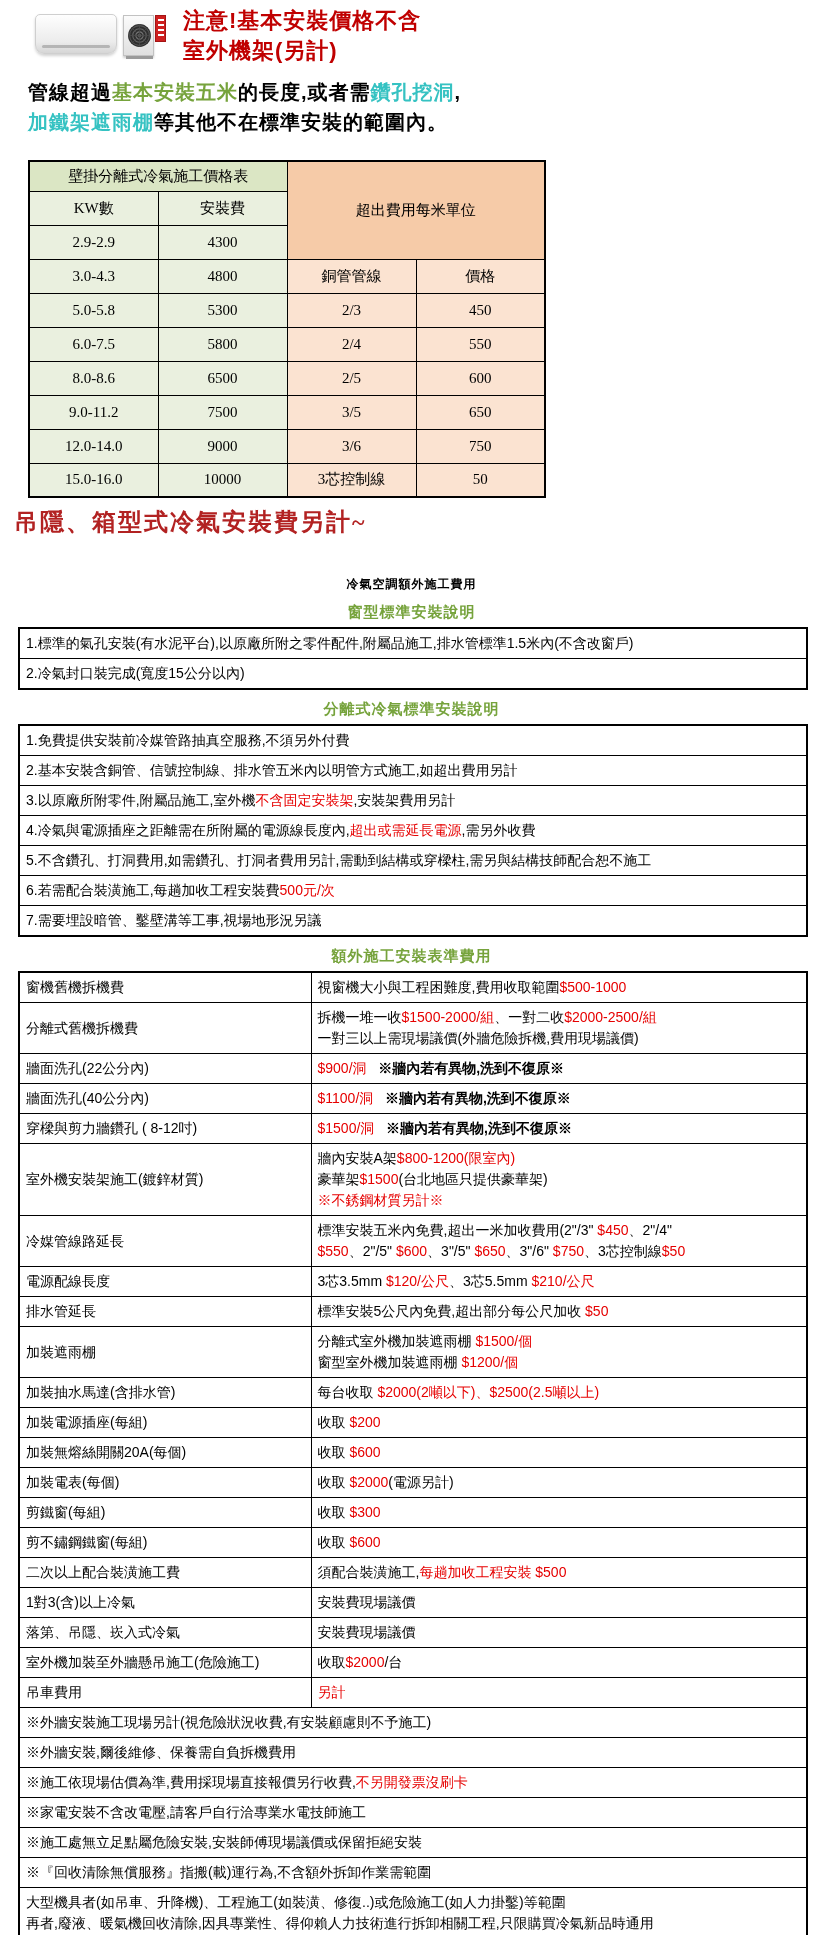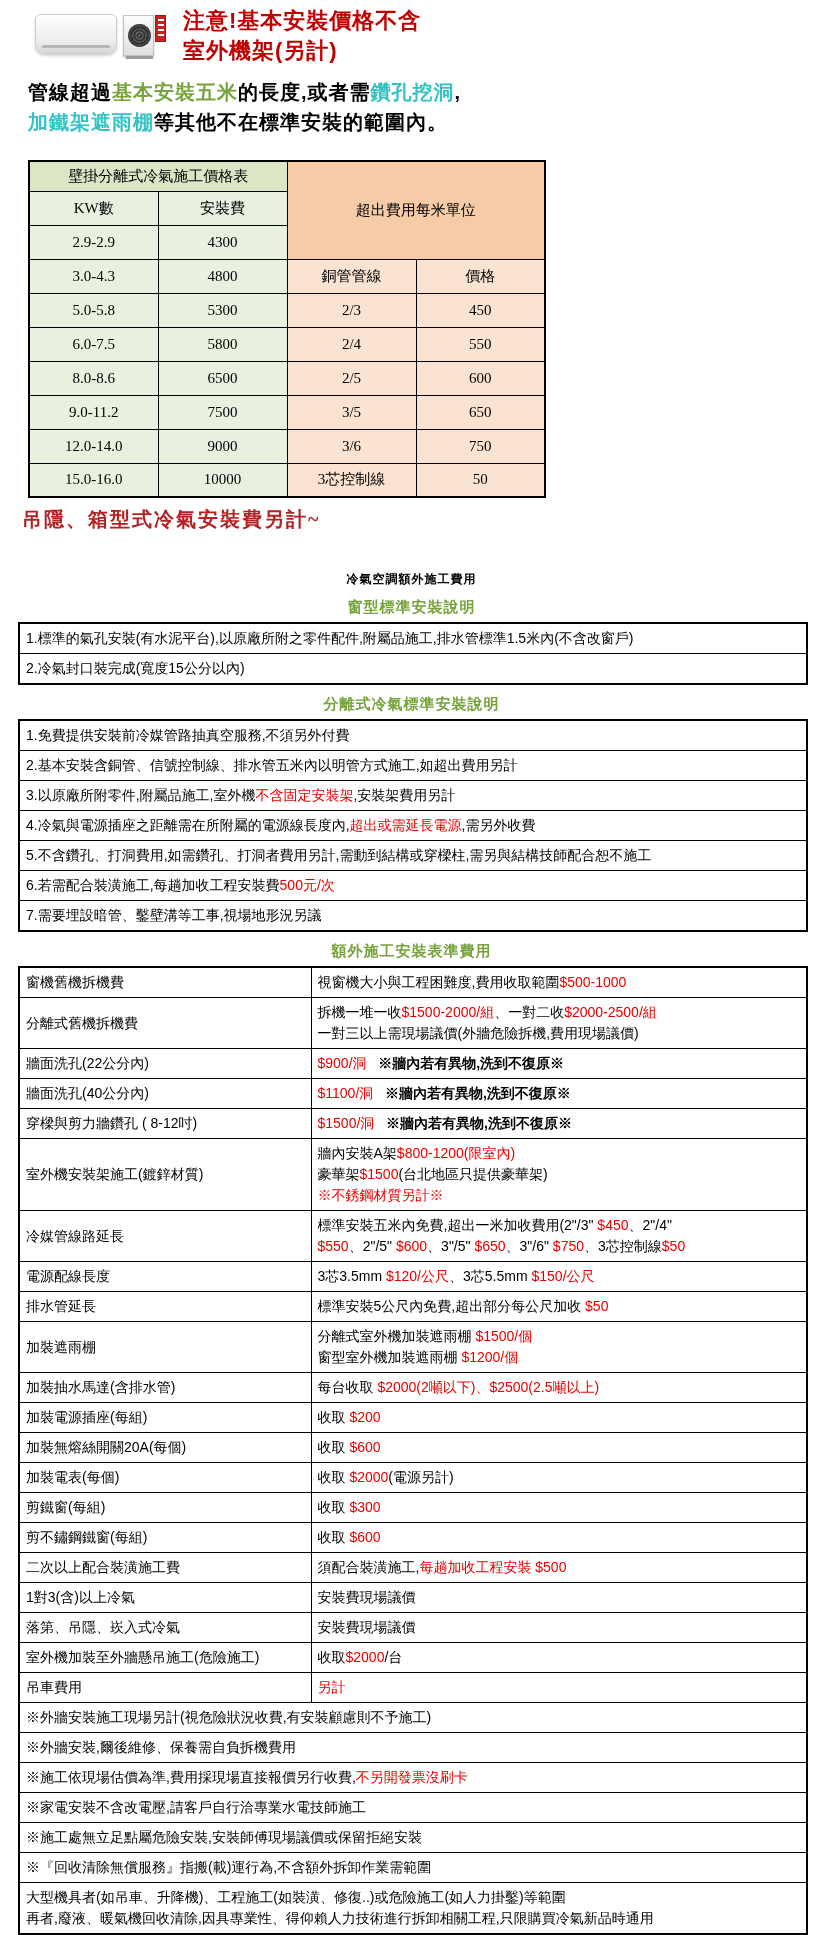--- a/index.html
+++ b/index.html
@@ -30,22 +30,22 @@
   .c-r{color:var(--red)} .c-g{color:var(--green)} .c-t{color:var(--teal)} .c-b{font-weight:bold}
   
   .pt{border-collapse:collapse;border:2px solid #000;margin-left:28px;table-layout:fixed;}
   .pt td{border:1px solid #000;height:34px;text-align:center;vertical-align:middle;
     font-family:"Liberation Serif",serif;font-size:15px;padding:0 9px;}
   .pt .title-row td{height:30px;}
   .pt .gh{background:var(--table-green-header);}
   .pt .g{background:var(--table-green);}
   .pt .oh{background:var(--table-orange-header);}
   .pt .o{background:var(--table-orange);}
-  .red-note{margin:8px 0 0 22px;font-family:"Liberation Serif",serif;font-weight:bold;
-    font-size:20px;color:var(--note-red);letter-spacing:2px;}
+  .red-note{margin:8px 0 0 14px;font-family:"Liberation Serif",serif;font-weight:bold;
+    font-size:24px;color:var(--note-red);letter-spacing:2px;}
   .section-title{margin-top:38px;text-align:center;font-size:12px;font-weight:bold;letter-spacing:1px;}
   .green-head{margin-top:10px;text-align:center;font-size:15px;font-weight:bold;color:var(--green);letter-spacing:1px;}
   
   .list,.fee{border-collapse:collapse;border:2px solid #000;margin:5px 0 0 18px;width:790px;table-layout:fixed;}
   .list td,.fee td{border:1px solid #000;font-size:14px;padding:4px 6px;line-height:21px;
     vertical-align:middle;white-space:pre-wrap;}
   .fee td.lbl{width:292px;}
 </style>
 </head>
 <body>
@@ -210,21 +210,21 @@
         <tr>
           <td class="lbl">室外機安裝架施工(鍍鋅材質)</td>
           <td><span>牆內安裝A架</span><span class="c-r">$800-1200(限室內)</span><br><span>豪華架</span><span class="c-r">$1500</span><span>(台北地區只提供豪華架)</span><br><span class="c-r">※不銹鋼材質另計※</span></td>
         </tr>
         <tr>
           <td class="lbl">冷媒管線路延長</td>
           <td><span>標準安裝五米內免費,超出一米加收費用(2"/3" </span><span class="c-r">$450</span><span>、2"/4"</span><br><span class="c-r">$550</span><span>、2"/5" </span><span class="c-r">$600</span><span>、3"/5" </span><span class="c-r">$650</span><span>、3"/6" </span><span class="c-r">$750</span><span>、3芯控制線</span><span class="c-r">$50</span></td>
         </tr>
         <tr>
           <td class="lbl">電源配線長度</td>
-          <td><span>3芯3.5mm </span><span class="c-r">$120/公尺</span><span>、3芯5.5mm </span><span class="c-r">$150/公尺</span></td>
+          <td><span>3芯3.5mm </span><span class="c-r">$120/公尺</span><span>、3芯5.5mm </span><span class="c-r">$210/公尺</span></td>
         </tr>
         <tr>
           <td class="lbl">排水管延長</td>
           <td><span>標準安裝5公尺內免費,超出部分每公尺加收 </span><span class="c-r">$50</span></td>
         </tr>
         <tr>
           <td class="lbl">加裝遮雨棚</td>
           <td><span>分離式室外機加裝遮雨棚 </span><span class="c-r">$1500/個</span><br><span>窗型室外機加裝遮雨棚 </span><span class="c-r">$1200/個</span></td>
         </tr>
         <tr>

